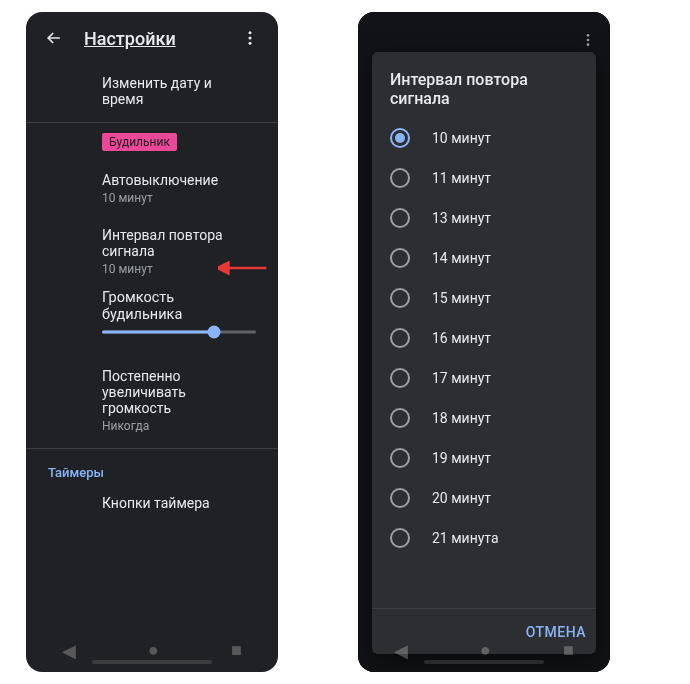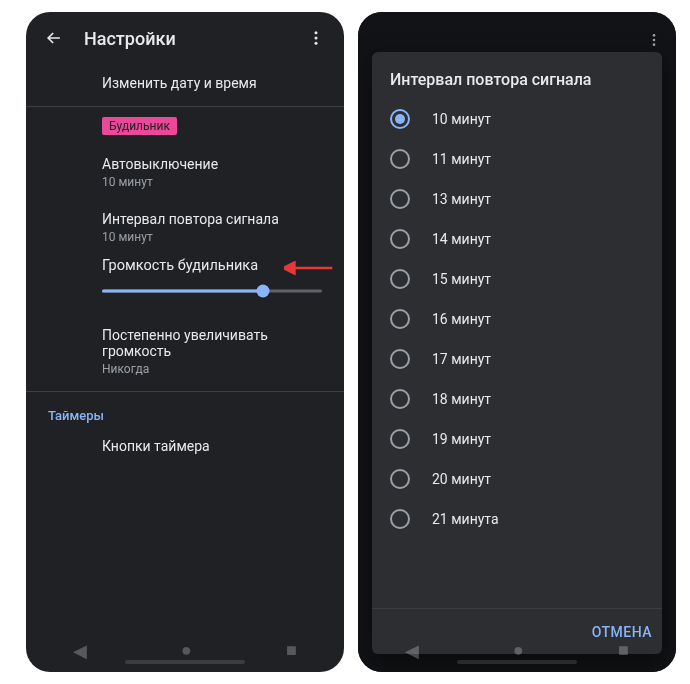--- a/index.html
+++ b/index.html
@@ -3,26 +3,27 @@
 <meta charset="utf-8">
 <style>
   * { box-sizing: border-box; margin: 0; padding: 0; }
   html, body { width: 690px; height: 684px; background: #fff; font-family: Roboto, Arial, sans-serif; }
   .stage { position: relative; width: 690px; height: 684px; }
 
   
   .phone {
     position: absolute;
     top: 12px;
-    width: 318px;
+    width: 252px;
     height: 660px;
     background: #202124;
-    border-radius: 24px;
+    border-radius: 16px;
     overflow: hidden;
     color: #e8eaed;
+    text-decoration: underline;
   }
   .phone.left { left: 26px; }
   .phone.right { left: 358px; background:#121316; }
 
   
   .phone::after {
     content: "";
     position: absolute;
     bottom: 8px; left: 50%; transform: translateX(-50%);
     width: 120px; height: 4px;
@@ -46,21 +47,21 @@
 
   .chip {
     position:absolute; left:76px; top:6px;
     background:#ec4899; color:#202124;
     font-size:12px; padding:2px 7px; border-radius:2px;
   }
   .chip-row { height:34px; }
 
   
   .slider-wrap { padding: 2px 22px 16px 76px; }
-  .slider-wrap .primary { font-size:14.5px; margin-bottom:8px; }
+  .slider-wrap .primary { font-size:14.5px; margin-bottom:0; }
   .slider {
     position:relative; height:18px;
   }
   .slider .track {
     position:absolute; left:0; right:0; top:50%; transform:translateY(-50%);
     height:3px; background:#5f6368; border-radius:2px;
   }
   .slider .fill {
     position:absolute; left:0; top:50%; transform:translateY(-50%);
     height:3px; background:#8ab4f8; border-radius:2px;

